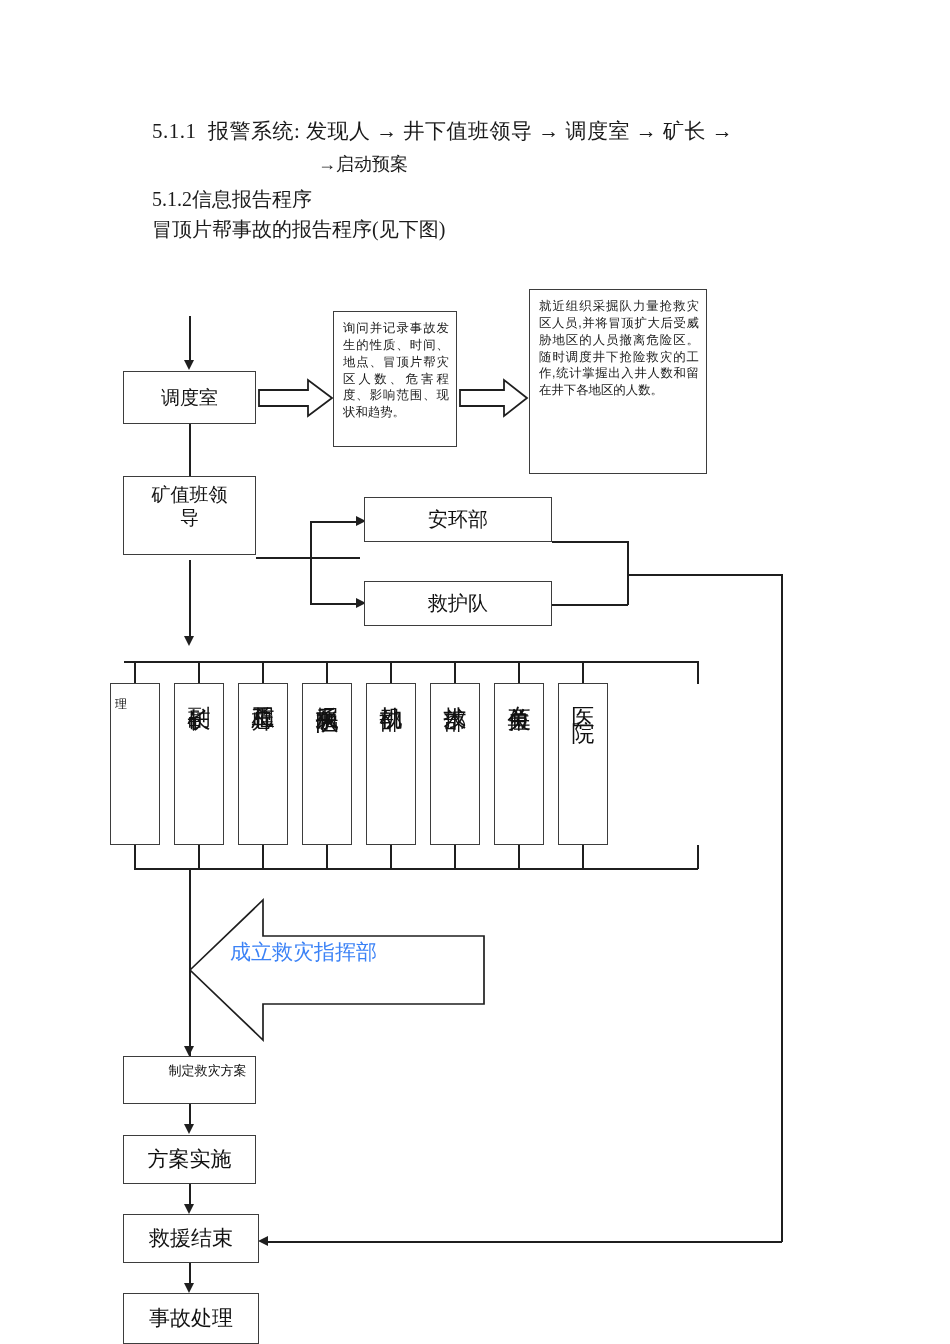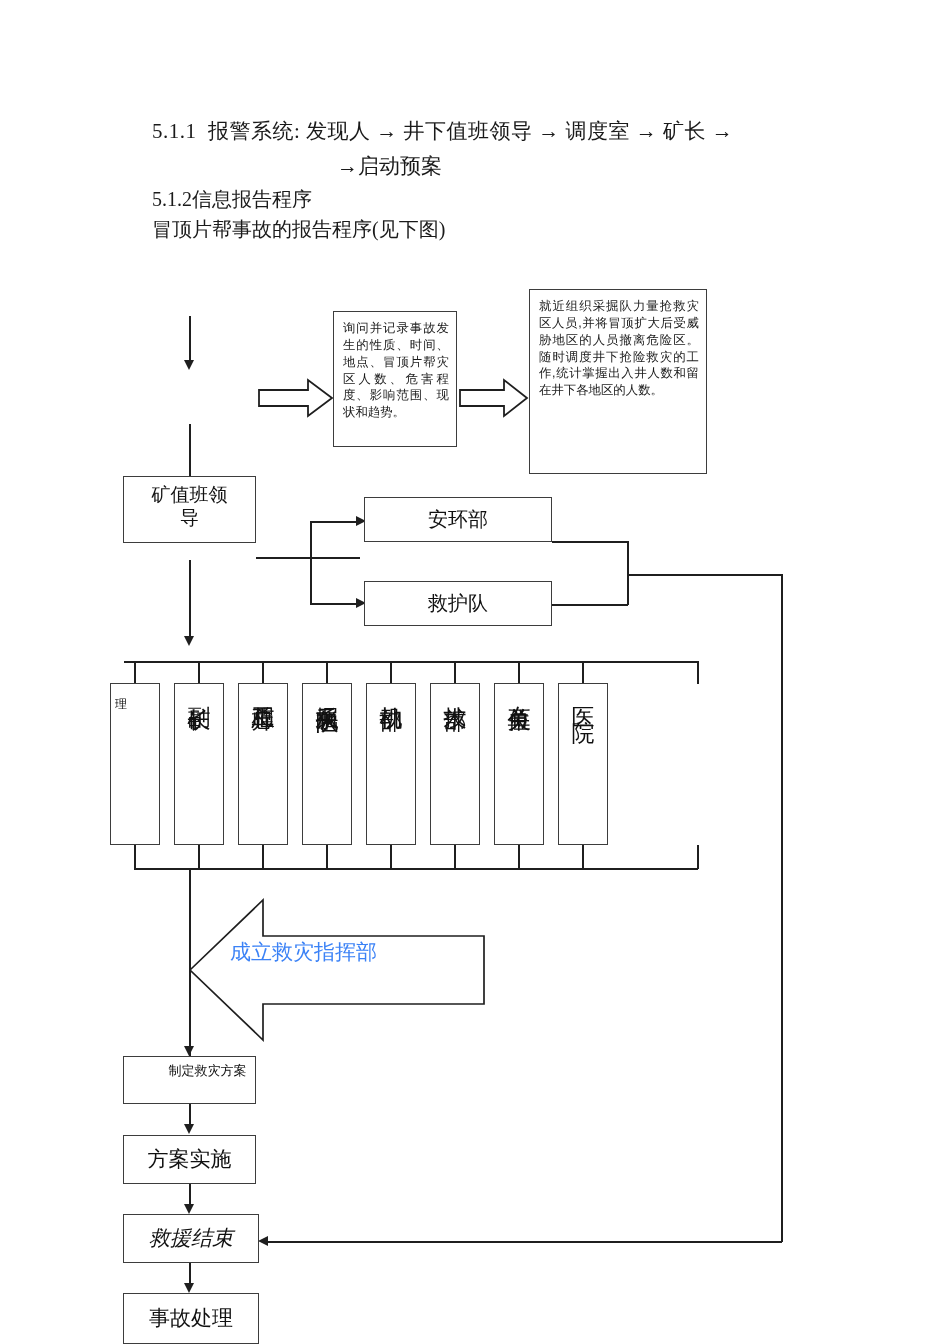--- a/index.html
+++ b/index.html
@@ -25,22 +25,22 @@
     white-space: pre;
     font-family: "Liberation Serif", "DejaVu Serif", serif;
     color: #1a1a1a;
   }
   #hdr-line1 {
     left: 152px; top: 117px;
     font-size: 21px;
     letter-spacing: 0.5px;
   }
   #hdr-line2 {
-    left: 337px; top: 152px;
-    font-size: 21px;
+    left: 318px; top: 152px;
+    font-size: 18px;
   }
   #hdr-line3 {
     left: 152px; top: 186px;
     font-size: 20px;
   }
   #hdr-line4 {
     left: 152px; top: 216px;
     font-size: 20px;
   }
 
@@ -145,20 +145,23 @@
 
   <div class="hdr" id="hdr-line1">5.1.1  报警系统: 发现人 → 井下值班领导 → 调度室 → 矿长 →</div>
   <div class="hdr" id="hdr-line2">→启动预案</div>
   <div class="hdr" id="hdr-line3">5.1.2信息报告程序</div>
   <div class="hdr" id="hdr-line4">冒顶片帮事故的报告程序(见下图)</div>
 
 
   <div class="ln lnv" style="left:189px; top:316px; height:46px;"></div>
   <div class="ah ah-down" style="left:184px; top:360px;"></div>
 
+  <div class="box center" style="left:123px; top:371px; width:133px; height:53px; font-size:19px;">
+    <span>调度室</span>
+  </div>
 
   <div class="blockarrow" style="left:258px; top:377px;">
     <svg width="76" height="42" viewBox="0 0 76 42">
       <polygon points="1,13 50,13 50,3 74,21 50,39 50,29 1,29" fill="#ffffff" stroke="#1f1f1f" stroke-width="1.8"></polygon>
     </svg>
   </div>
 
   <div class="ptext" style="left:333px; top:311px; width:124px; height:136px;">
     <span>询问并记录事故发生的性质、时间、地点、冒顶片帮灾区人数、危害程度、影响范围、现状和趋势。</span>
   </div>
@@ -168,21 +171,21 @@
       <polygon points="1,13 45,13 45,3 68,21 45,39 45,29 1,29" fill="#ffffff" stroke="#1f1f1f" stroke-width="1.8"></polygon>
     </svg>
   </div>
 
   <div class="ptext" style="left:529px; top:289px; width:178px; height:185px;">
     <span>就近组织采掘队力量抢救灾区人员,并将冒顶扩大后受威胁地区的人员撤离危险区。随时调度井下抢险救灾的工作,统计掌握出入井人数和留在井下各地区的人数。</span>
   </div>
 
   <div class="ln lnv" style="left:189px; top:424px; height:52px;"></div>
 
-  <div class="box" style="left:123px; top:476px; width:133px; height:67px; font-size:19px; padding-top:6px;">
+  <div class="box" style="left:123px; top:476px; width:133px; height:79px; font-size:19px; padding-top:6px;">
     <span style="white-space:pre-line;">矿值班领
 导</span>
   </div>
 
   <div class="ln lnh" style="left:256px; top:557px; width:104px;"></div>
   <div class="ln lnv" style="left:310px; top:521px; height:84px;"></div>
   <div class="ln lnh" style="left:310px; top:521px; width:48px;"></div>
   <div class="ah ah-right" style="left:356px; top:516px;"></div>
   <div class="ln lnh" style="left:310px; top:603px; width:48px;"></div>
   <div class="ah ah-right" style="left:356px; top:598px;"></div>
@@ -273,21 +276,21 @@
   <div class="ln lnv" style="left:189px; top:1104px; height:23px;"></div>
   <div class="ah ah-down" style="left:184px; top:1124px;"></div>
 
   <div class="box center" style="left:123px; top:1135px; width:133px; height:49px; font-size:21px;justify-content:center;">
     <span>方案实施</span>
   </div>
 
   <div class="ln lnv" style="left:189px; top:1184px; height:23px;"></div>
   <div class="ah ah-down" style="left:184px; top:1204px;"></div>
 
-  <div class="box center" style="left:123px; top:1214px; width:136px; height:49px; font-size:21px;font-style:italic;">
+  <div class="box center" style="left:123px; top:1214px; width:136px; height:49px; font-size:21px;">
     <span>救援结束</span>
   </div>
 
   <div class="ln lnv" style="left:189px; top:1263px; height:23px;"></div>
   <div class="ah ah-down" style="left:184px; top:1283px;"></div>
 
   <div class="box center" style="left:123px; top:1293px; width:136px; height:51px; font-size:21px;">
     <span>事故处理</span>
   </div>
 

